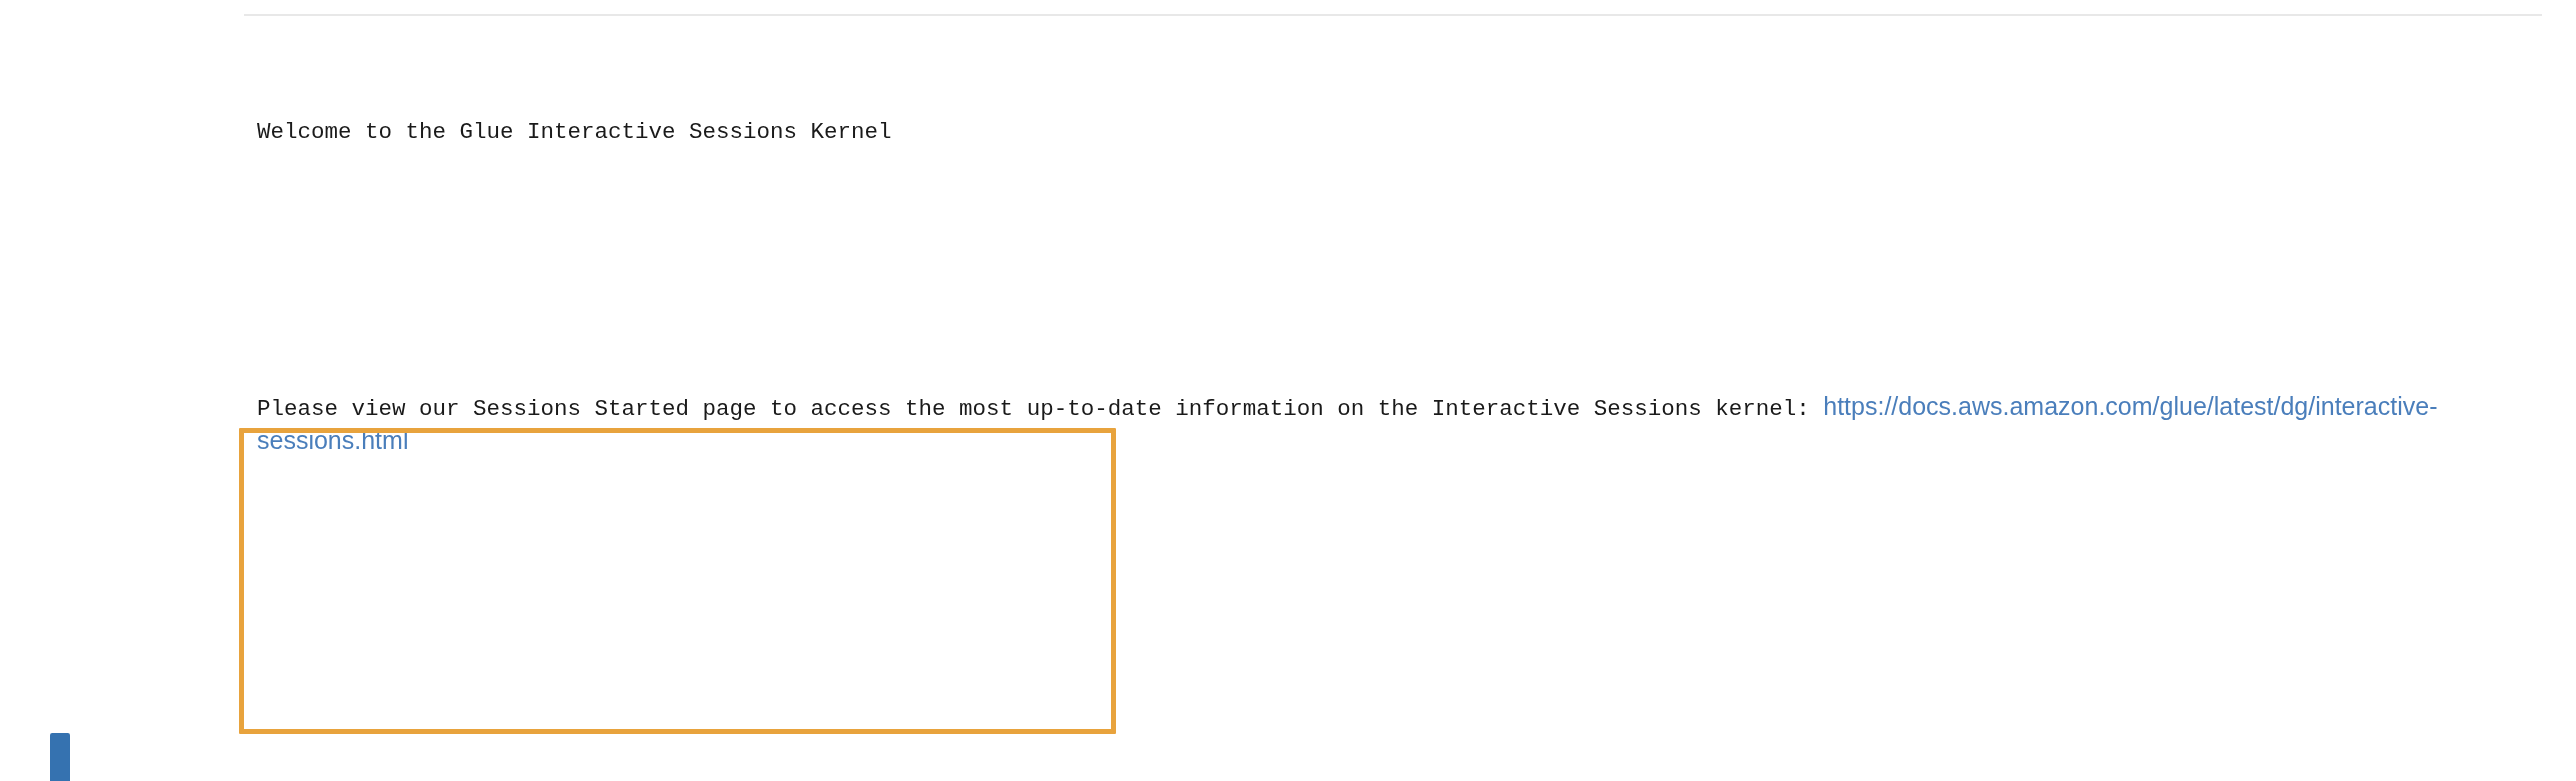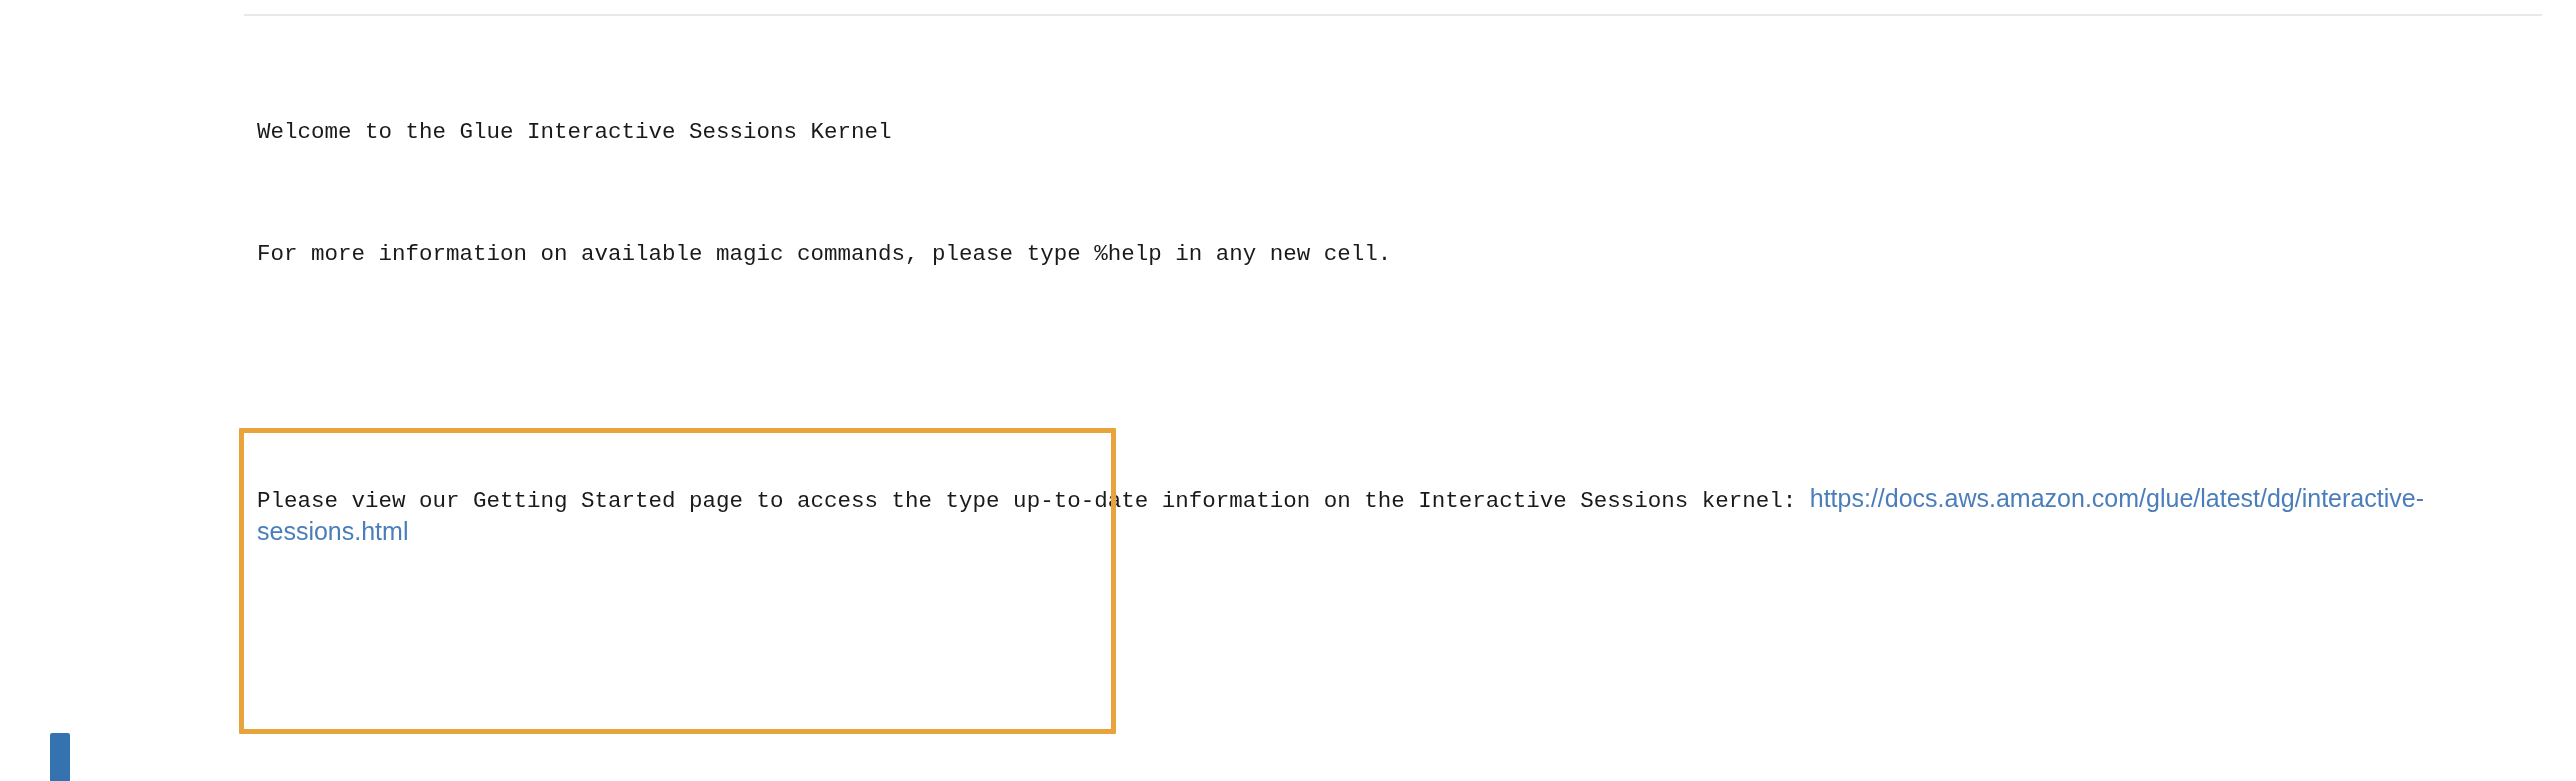--- a/index.html
+++ b/index.html
@@ -109,25 +109,24 @@
 <div id="notebook-cell">
 
   <div id="cell-divider"></div>
 
   <div id="scrollbar-gutter"></div>
 
   <div id="output-stream">
 
     <span class="out-line">Welcome to the Glue Interactive Sessions Kernel</span>
 
-    <span class="out-line">For more information on available magic commands, please type %help in any new cell.</span>
 
     <span class="out-line blank"></span>
 
-    <span class="out-line"><span>Please view our Getting Started page to access the type up-to-date information on the Interactive Sessions kernel: </span><a class="link" href="#">https://docs.aws.amazon.com/glue/latest/dg/interactive-sessions.html</a></span>
+    <span class="out-line"><span>Please view our Sessions Started page to access the most up-to-date information on the Interactive Sessions kernel: </span><a class="link" href="#">https://docs.aws.amazon.com/glue/latest/dg/interactive-sessions.html</a></span>
 
 
 
     
 
     
 
     
 
     

